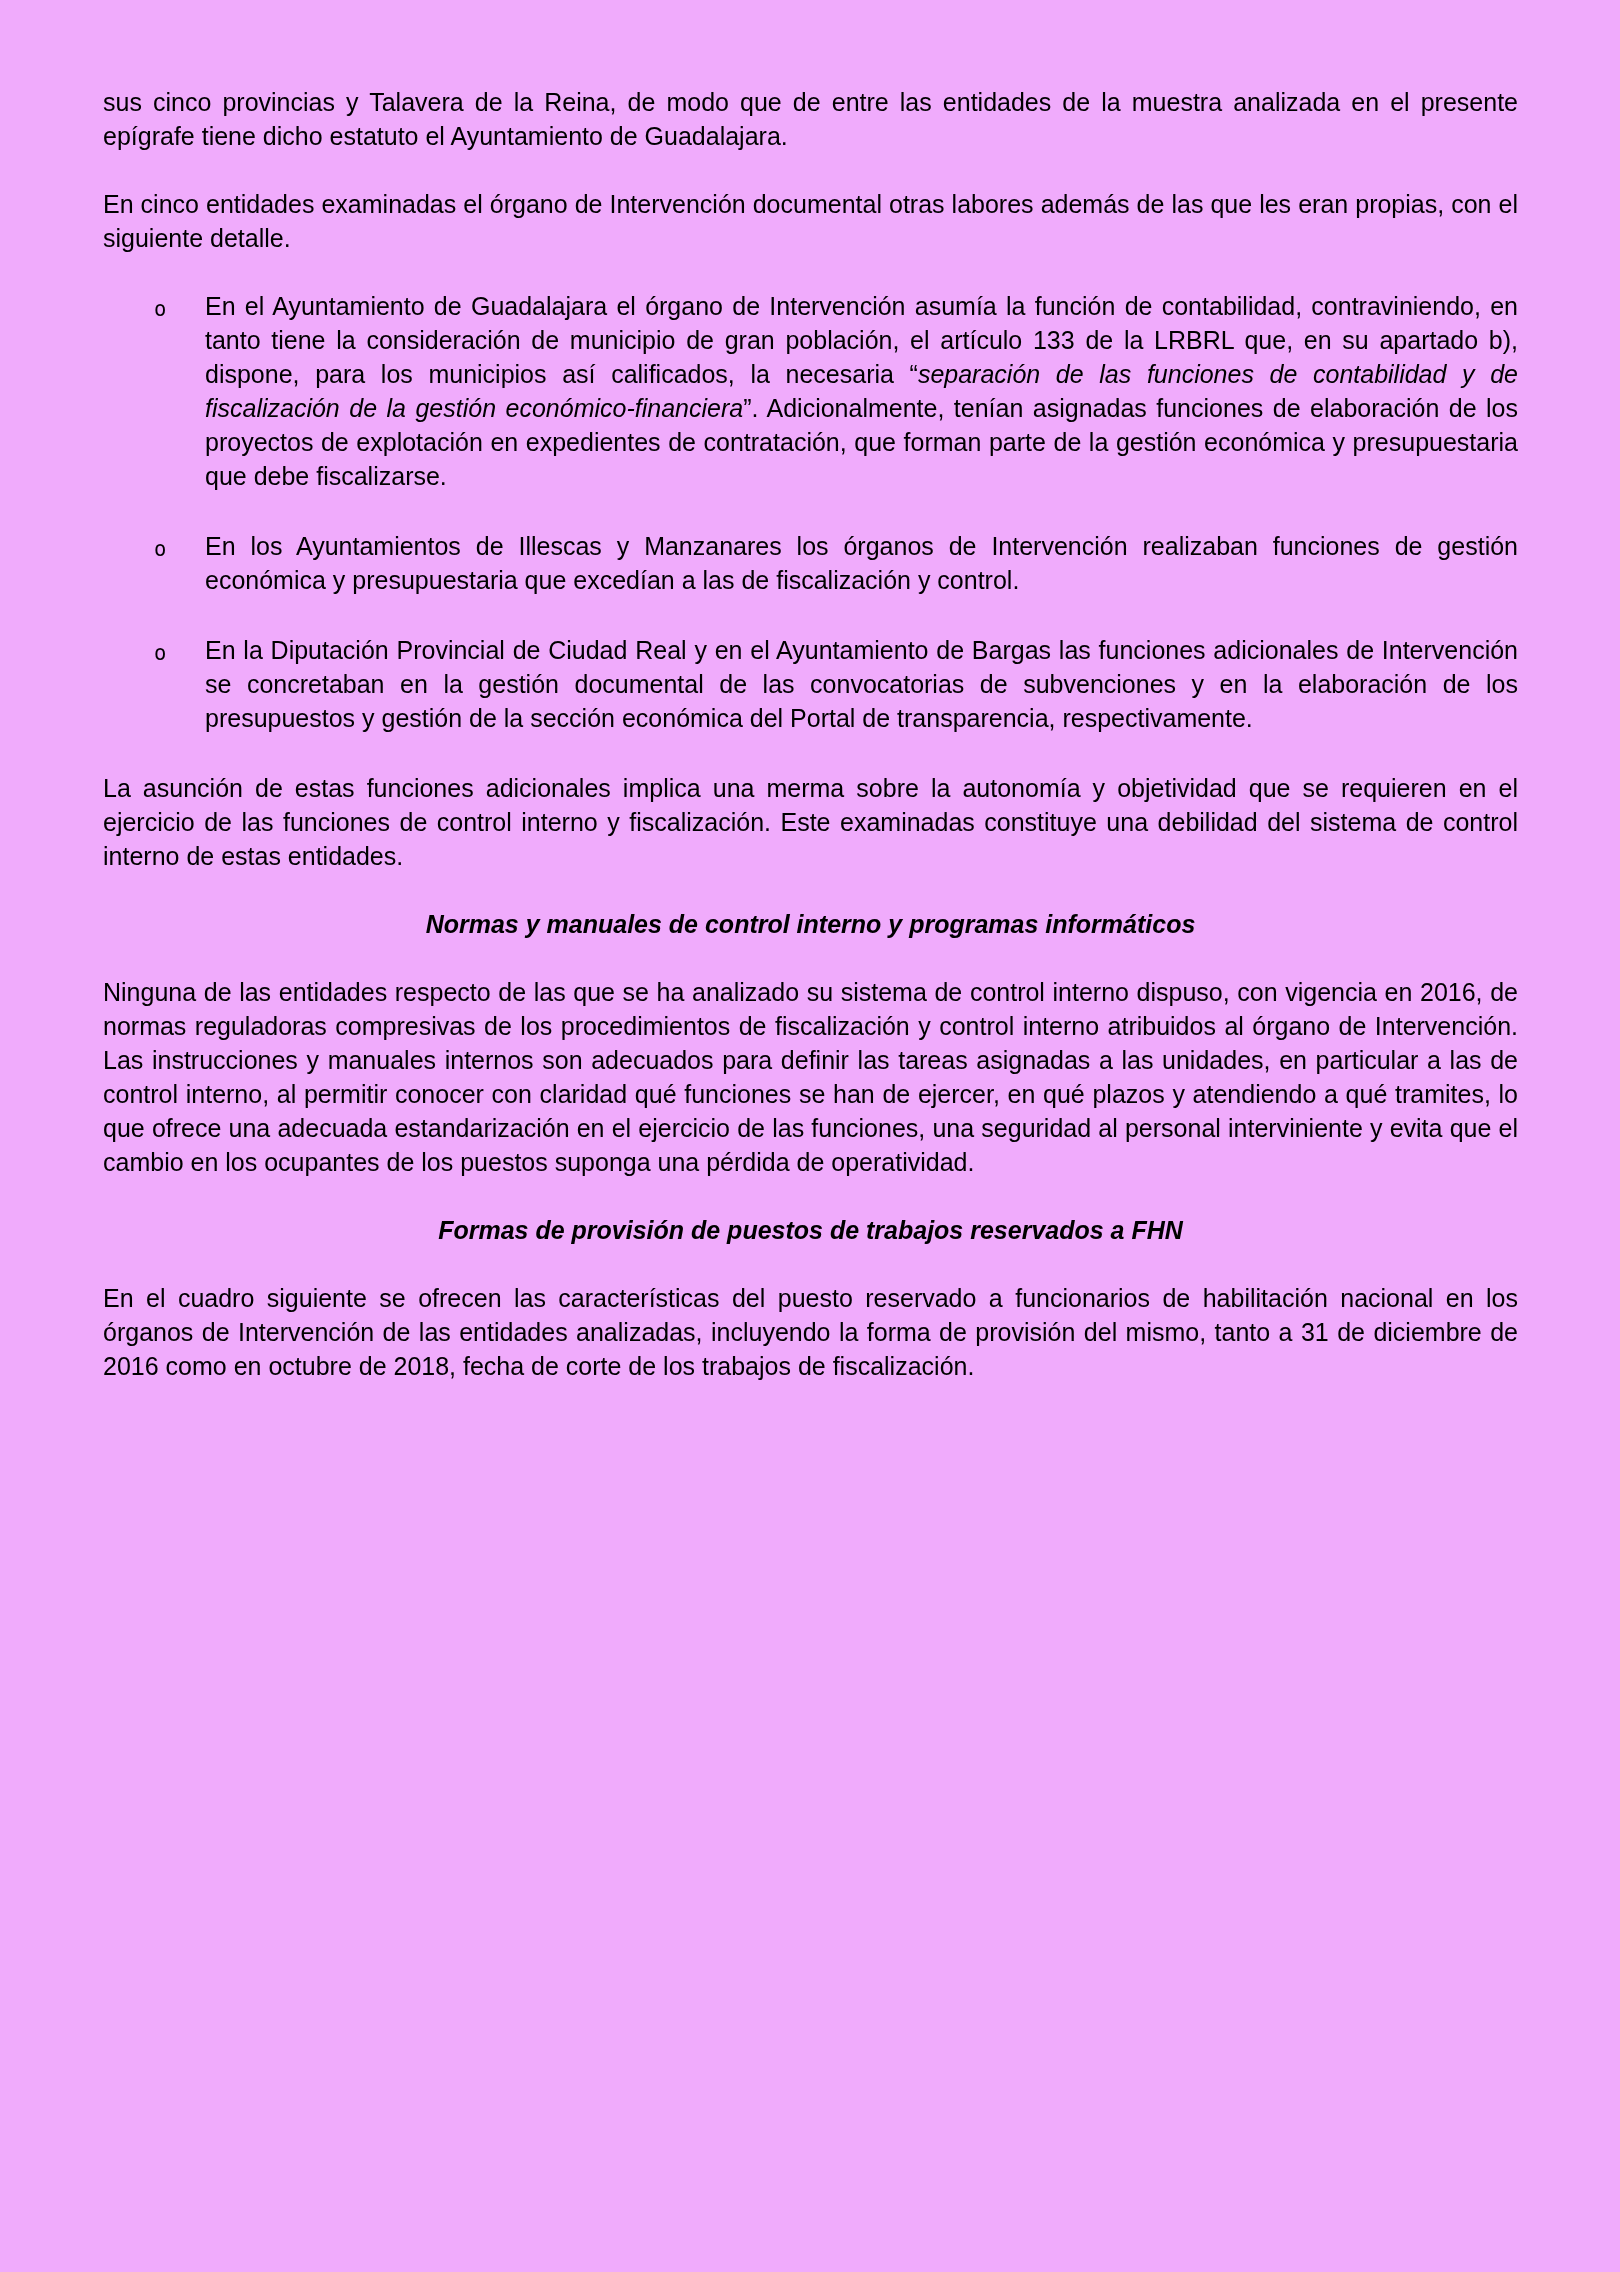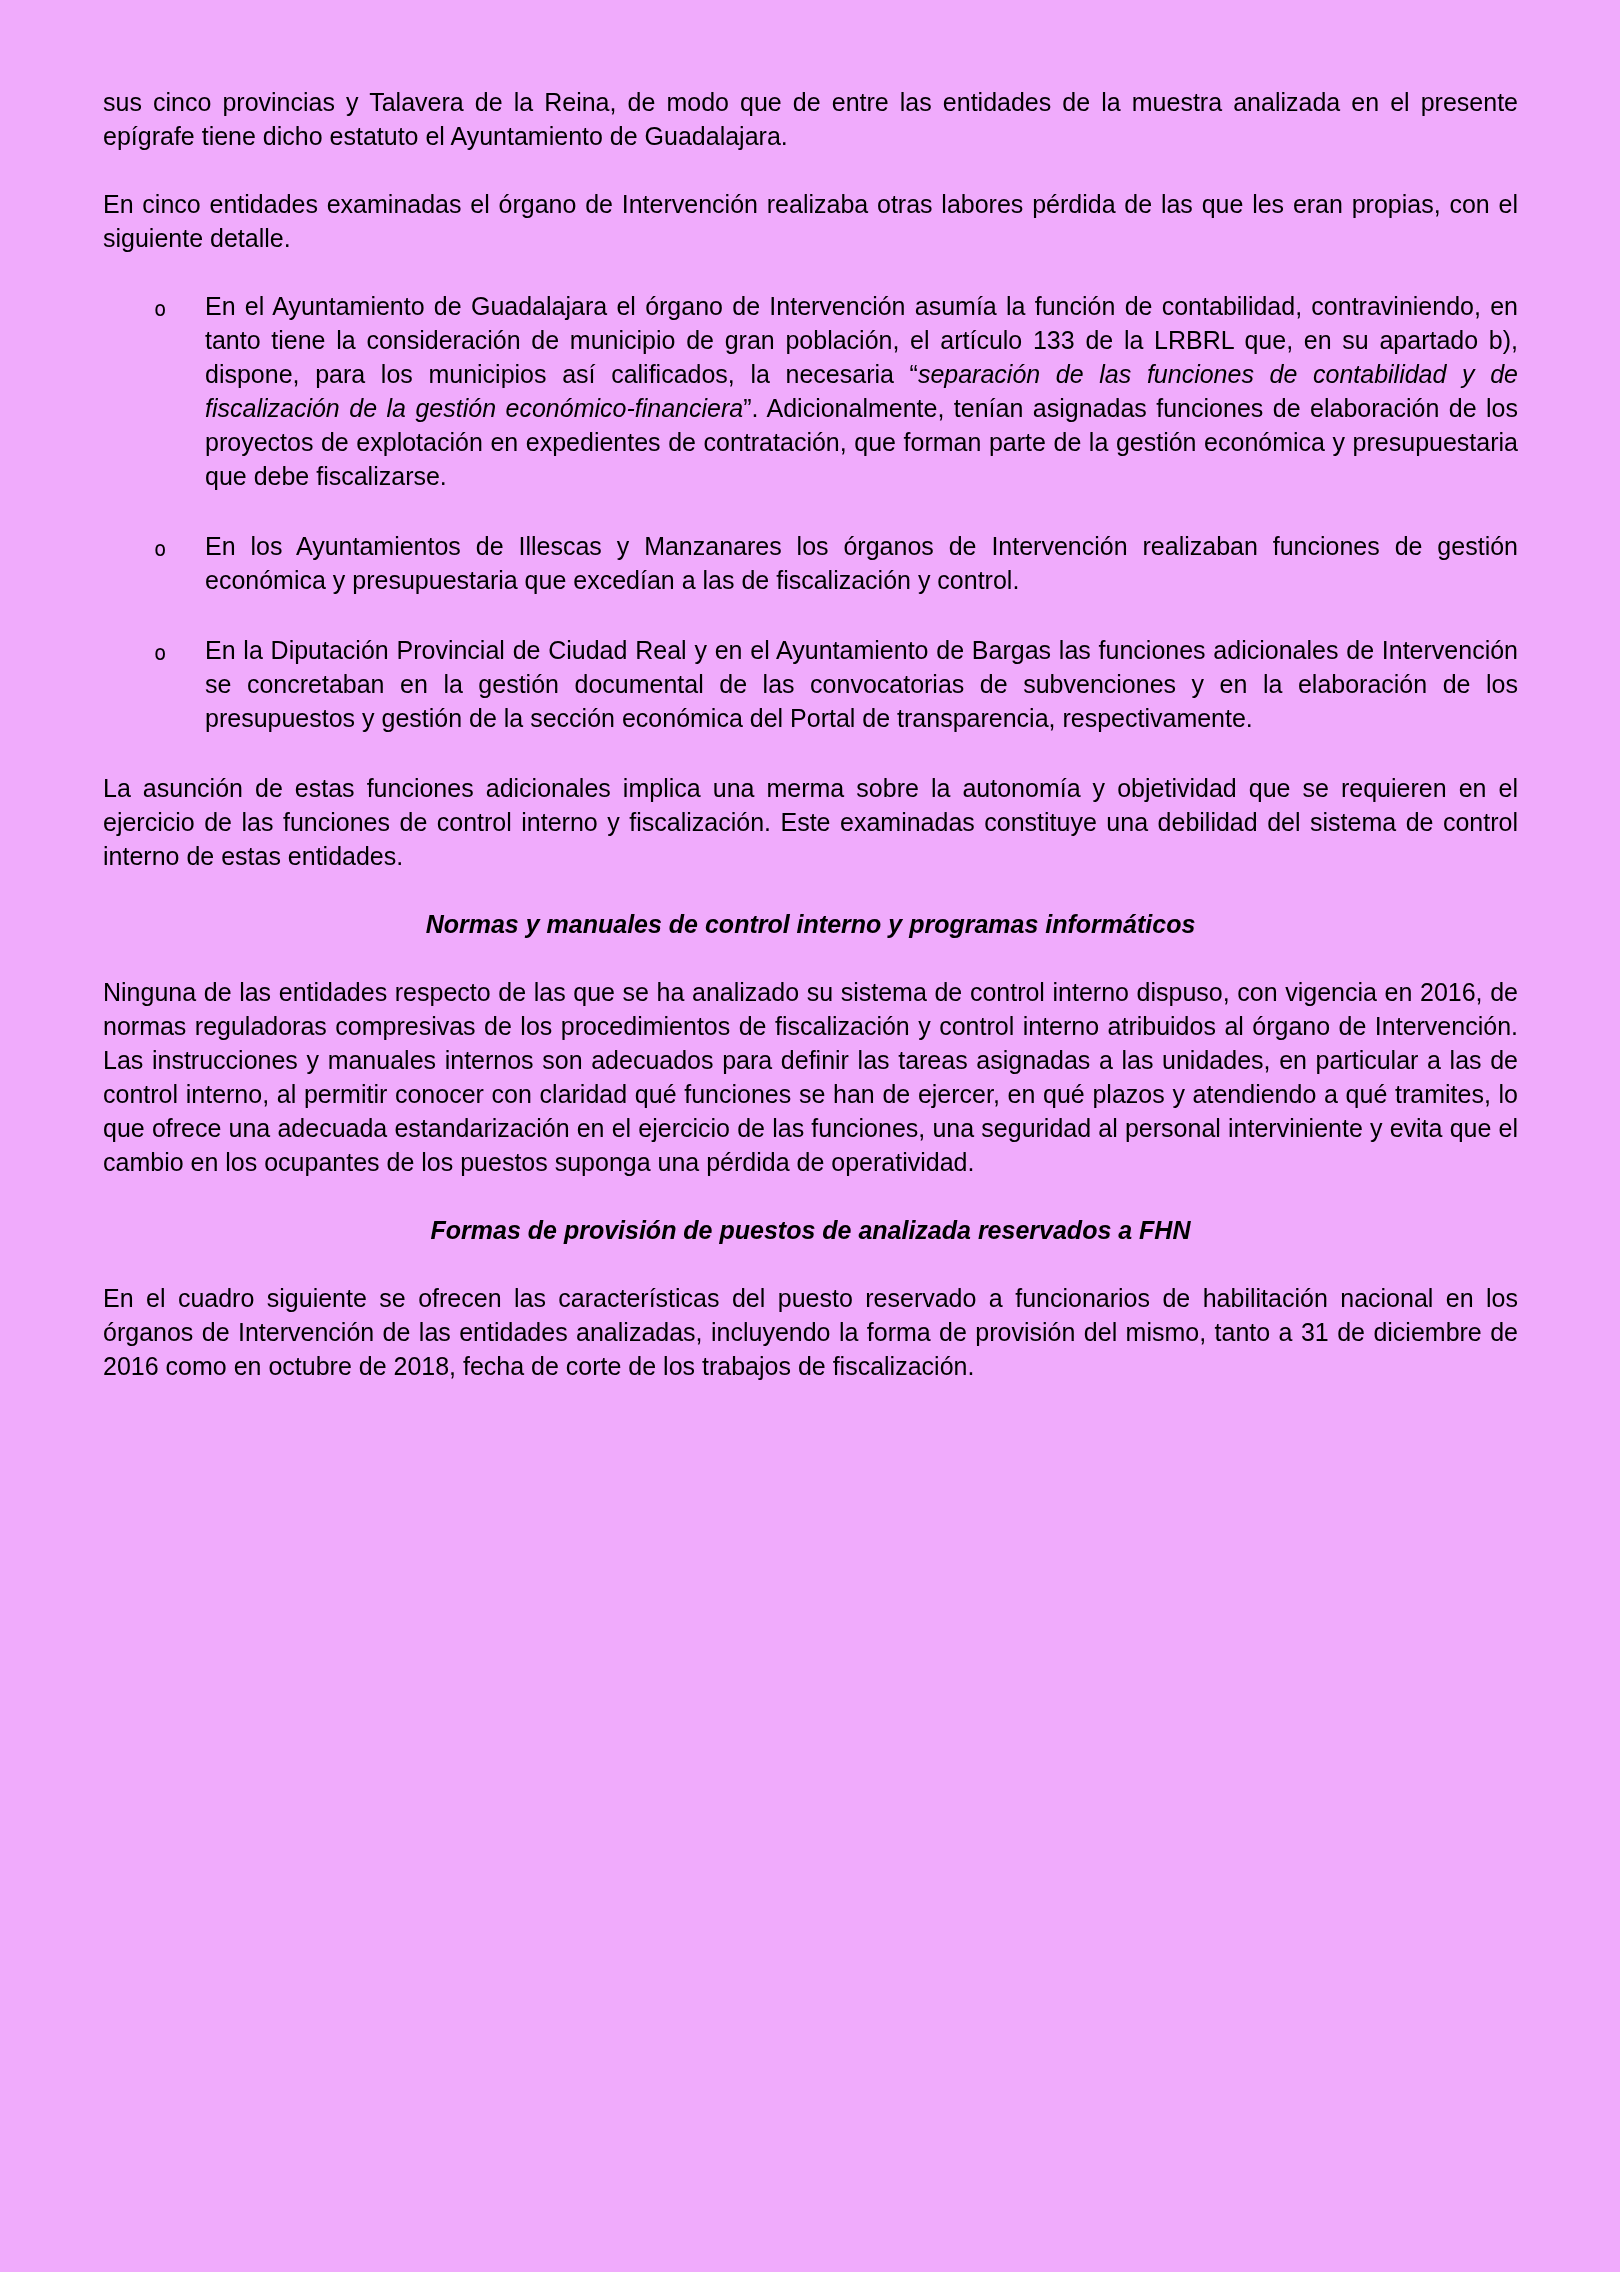--- a/index.html
+++ b/index.html
@@ -54,21 +54,21 @@
     text-align: center;
   }
 </style>
 </head>
 <body>
 
 <div class="page">
 
   <p class="para">sus cinco provincias y Talavera de la Reina, de modo que de entre las entidades de la muestra analizada en el presente epígrafe tiene dicho estatuto el Ayuntamiento de Guadalajara.</p>
 
-  <p class="para">En cinco entidades examinadas el órgano de Intervención realizaba otras labores pérdida de las que les eran propias, con el siguiente detalle.</p>
+  <p class="para">En cinco entidades examinadas el órgano de Intervención documental otras labores además de las que les eran propias, con el siguiente detalle.</p>
 
   <ul class="bullet-list">
 
     <li class="bullet-item">
       <span class="bullet-marker">o</span>
       <span><span>En el Ayuntamiento de Guadalajara el órgano de Intervención asumía la función de contabilidad, contraviniendo, en tanto tiene la consideración de municipio de gran población, el artículo 133 de la LRBRL que, en su apartado b), dispone, para los municipios así calificados, la necesaria “</span><span class="italic-run">separación de las funciones de contabilidad y de fiscalización de la gestión económico-financiera</span><span>”. Adicionalmente, tenían asignadas funciones de elaboración de los proyectos de explotación en expedientes de contratación, que forman parte de la gestión económica y presupuestaria que debe fiscalizarse.</span></span>
     </li>
 
     <li class="bullet-item">
       <span class="bullet-marker">o</span>
@@ -81,18 +81,18 @@
     </li>
 
   </ul>
 
   <p class="para">La asunción de estas funciones adicionales implica una merma sobre la autonomía y objetividad que se requieren en el ejercicio de las funciones de control interno y fiscalización. Este examinadas constituye una debilidad del sistema de control interno de estas entidades.</p>
 
   <h3 class="section-heading">Normas y manuales de control interno y programas informáticos</h3>
 
   <p class="para">Ninguna de las entidades respecto de las que se ha analizado su sistema de control interno dispuso, con vigencia en 2016, de normas reguladoras compresivas de los procedimientos de fiscalización y control interno atribuidos al órgano de Intervención. Las instrucciones y manuales internos son adecuados para definir las tareas asignadas a las unidades, en particular a las de control interno, al permitir conocer con claridad qué funciones se han de ejercer, en qué plazos y atendiendo a qué tramites, lo que ofrece una adecuada estandarización en el ejercicio de las funciones, una seguridad al personal interviniente y evita que el cambio en los ocupantes de los puestos suponga una pérdida de operatividad.</p>
 
-  <h3 class="section-heading">Formas de provisión de puestos de analizada reservados a FHN</h3>
+  <h3 class="section-heading">Formas de provisión de puestos de trabajos reservados a FHN</h3>
 
   <p class="para">En el cuadro siguiente se ofrecen las características del puesto reservado a funcionarios de habilitación nacional en los órganos de Intervención de las entidades analizadas, incluyendo la forma de provisión del mismo, tanto a 31 de diciembre de 2016 como en octubre de 2018, fecha de corte de los trabajos de fiscalización.</p>
 
 </div>
 
 
 </body></html>

